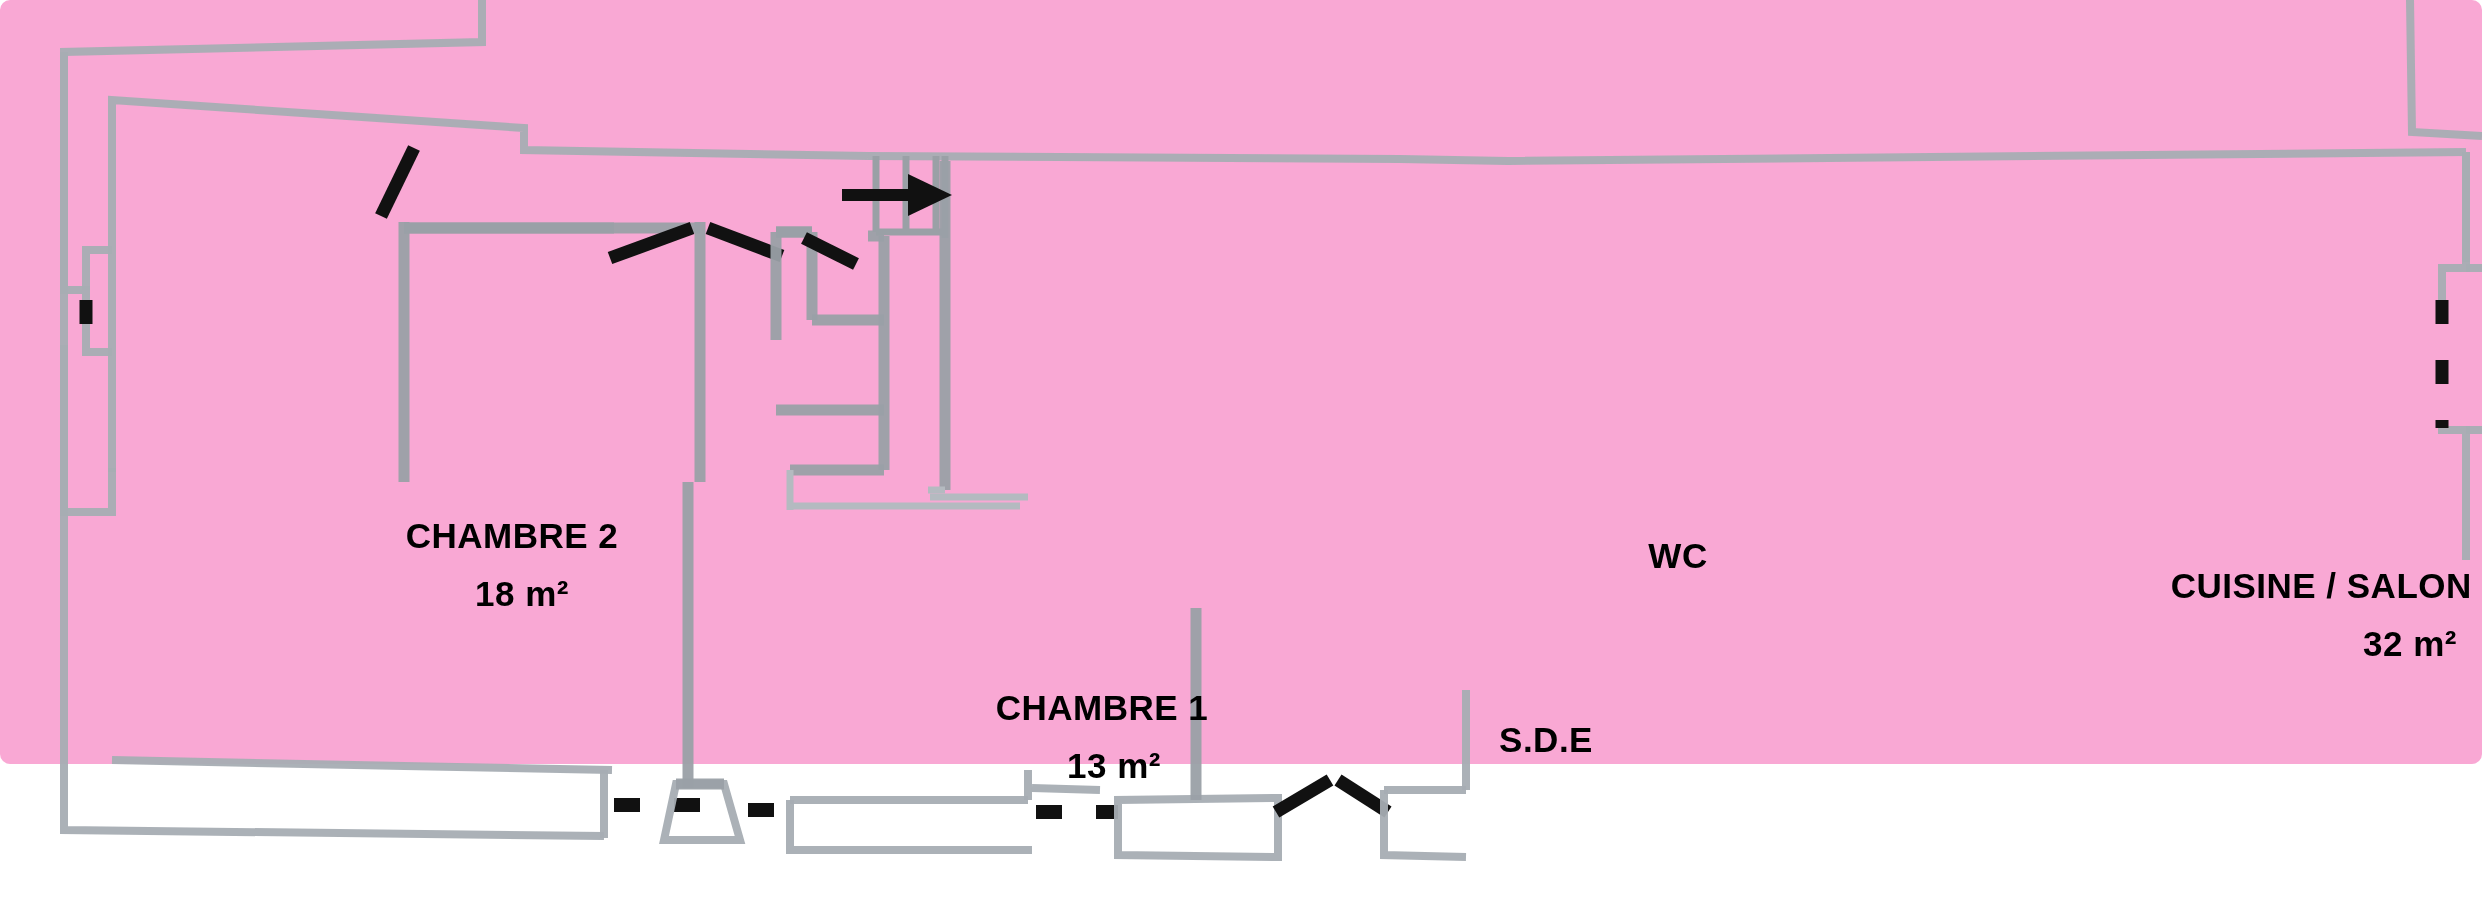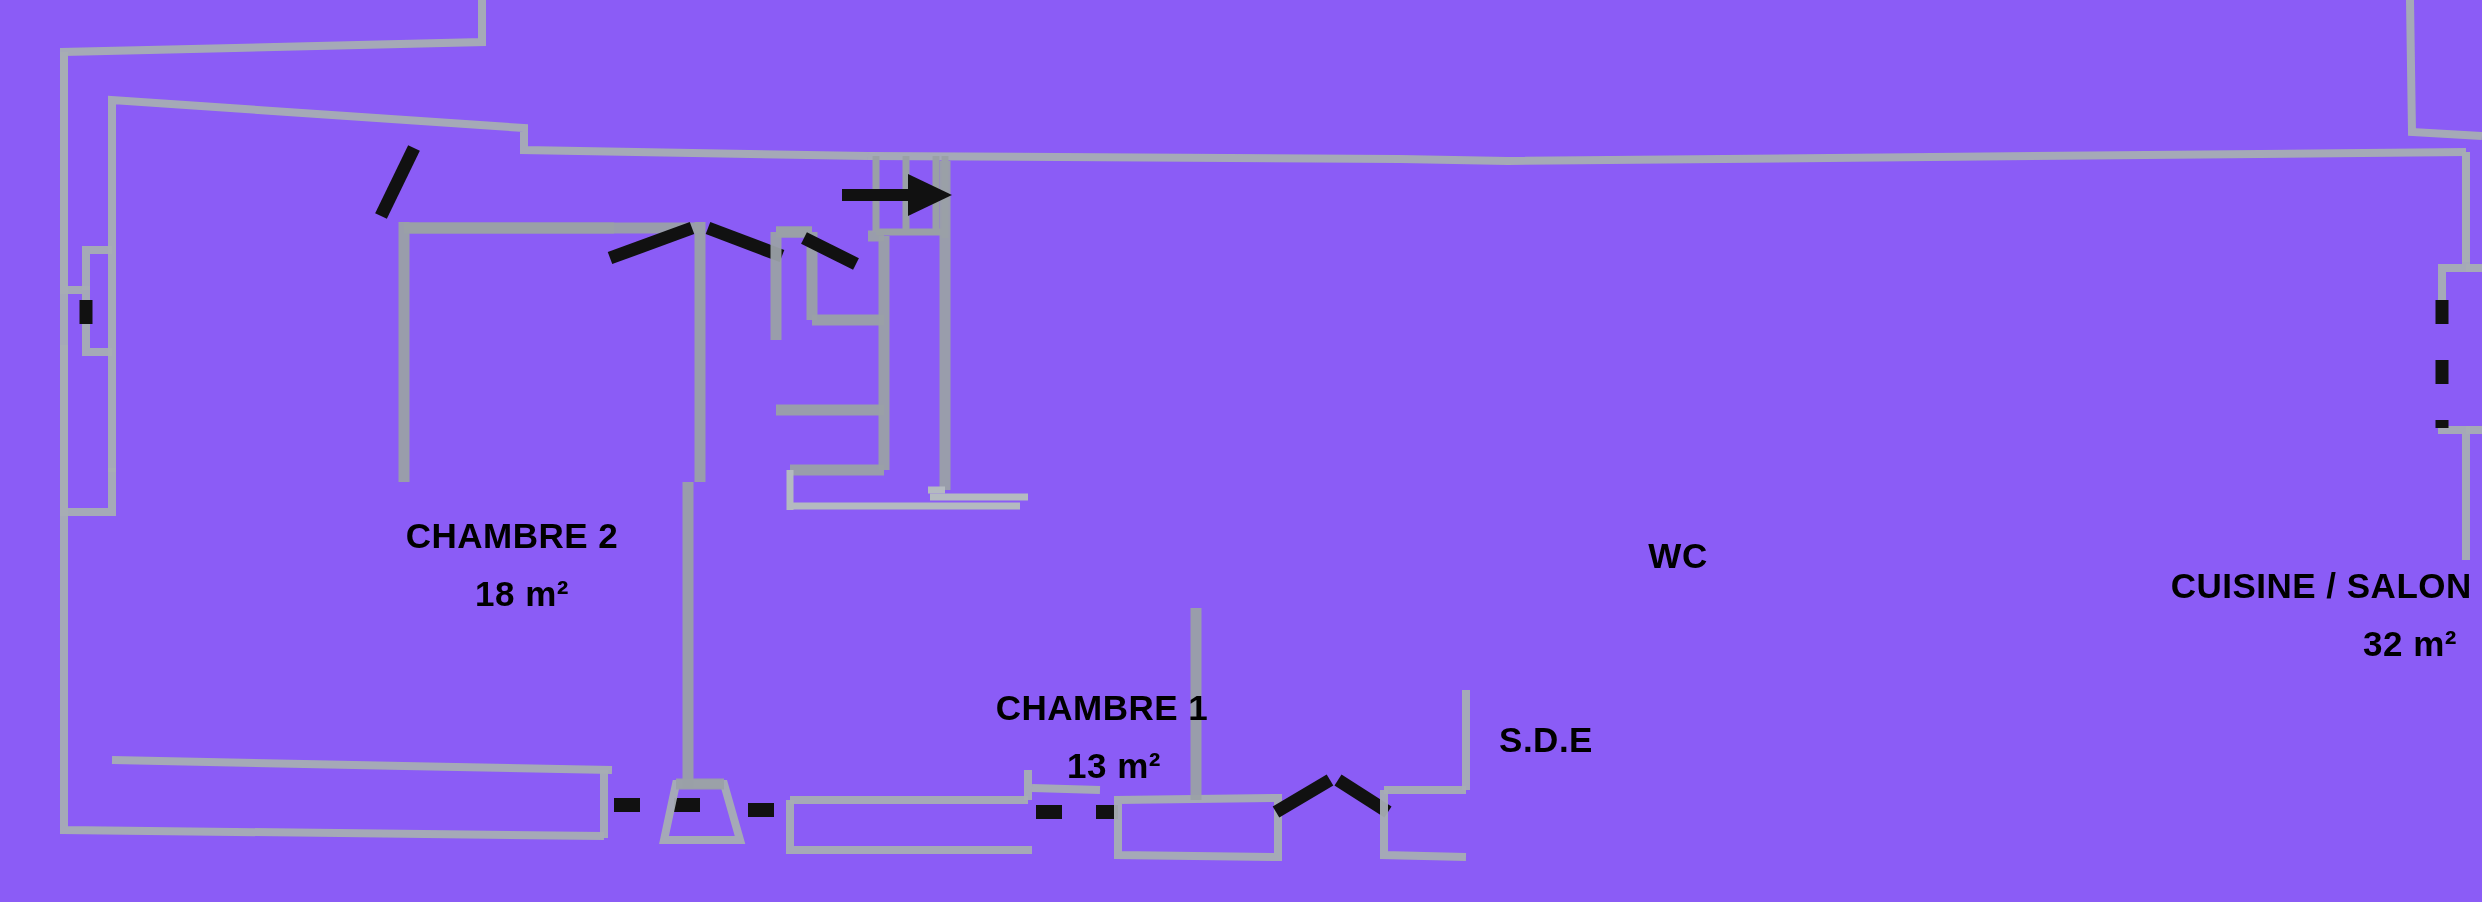--- a/index.html
+++ b/index.html
@@ -5,22 +5,23 @@
 <style>
   html,body{margin:0;padding:0;background:#ffffff;}
   body{
     font-family:"Liberation Sans", sans-serif;
     width:2482px;height:902px;
     overflow:hidden;
     position:relative;
   }
   #plan-root{
     position:absolute;inset:0;
-    width:2482px;height:902px;
-    background:#8b5cf6;
+    width:2482px;height:764px;
+    background:#f9a8d4;
+    border-radius:10px;
   }
   svg#floorplan{display:block;width:2482px;height:902px;}
 
   
   .wall{
     fill:none;
     stroke:#9aa0a6;
     stroke-width:11;
     stroke-linecap:butt;
     stroke-linejoin:miter;

